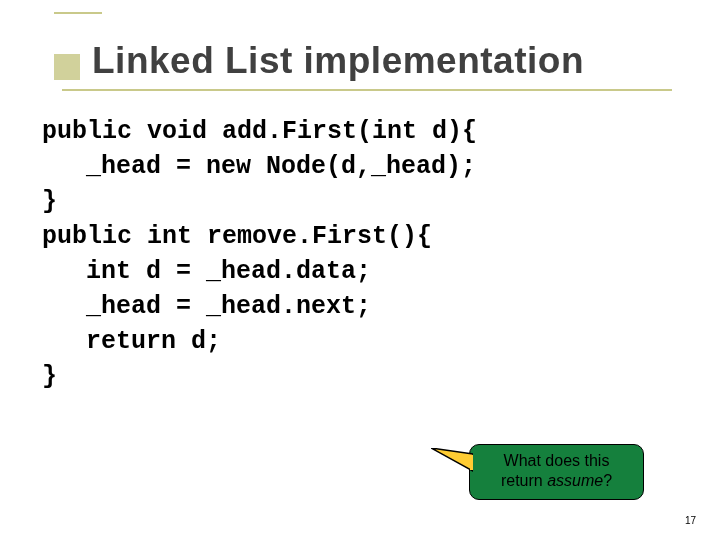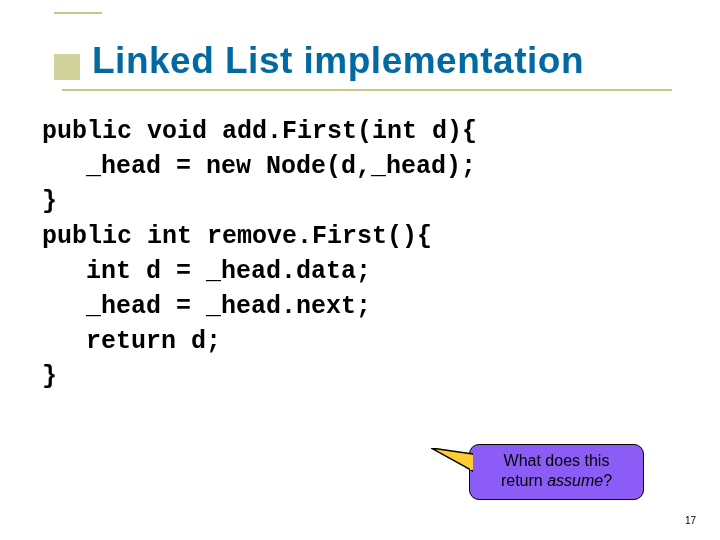--- a/index.html
+++ b/index.html
@@ -2,25 +2,25 @@
 <html><head>
 <meta charset="utf-8">
 <style>
   * { box-sizing: border-box; margin: 0; padding: 0; }
   html, body { width: 720px; height: 540px; background: #fff; font-family: Georgia, 'Times New Roman', serif; overflow: hidden; }
   .slide { position: relative; width: 720px; height: 540px; padding: 40px 50px 0 50px; }
   .title-wrap { position: relative; margin-bottom: 28px; }
   .title-line { position: absolute; left: 4px; top: -28px; width: 48px; border-top: 2px solid #c9c98a; }
   .title-square { position: absolute; left: 4px; top: 14px; width: 26px; height: 26px; background: #c9c98a; opacity: 0.85; }
   .title-underline { position: absolute; left: 12px; top: 49px; width: 610px; border-top: 2px solid #c9c98a; }
-  .title { font-family: Verdana, Arial, sans-serif; font-size: 37px; color: #0369a1; padding-left: 42px; letter-spacing: 0.5px; }
+  .title { font-family: Verdana, Arial, sans-serif; font-size: 37px; color: #404040; padding-left: 42px; letter-spacing: 0.5px; }
   .code { font-family: 'Courier New', monospace; font-size: 25px; font-weight: bold; color: #000; line-height: 1.4; white-space: pre; margin-top: 32px; margin-left: -8px; }
   .indent { display: inline-block; width: 44px; }
   .callout { position: absolute; right: 76px; bottom: 40px; }
-  .callout-box { background: #8b5cf6; border: 1.5px solid #000; border-radius: 10px; padding: 6px 14px 8px 14px; font-family: Verdana, Arial, sans-serif; font-size: 16px; text-align: center; line-height: 1.25; width: 175px; }
+  .callout-box { background: #15803d; border: 1.5px solid #000; border-radius: 10px; padding: 6px 14px 8px 14px; font-family: Verdana, Arial, sans-serif; font-size: 16px; text-align: center; line-height: 1.25; width: 175px; }
   .callout-box em { font-style: italic; }
   .callout-tail { position: absolute; left: -38px; top: 4px; width: 42px; height: 26px; }
   .page-num { position: absolute; right: 24px; bottom: 14px; font-family: Verdana, Arial, sans-serif; font-size: 10px; color: #000; }
 </style>
 </head>
 <body>
 
 <div class="slide">
 
   <div class="title-wrap">

